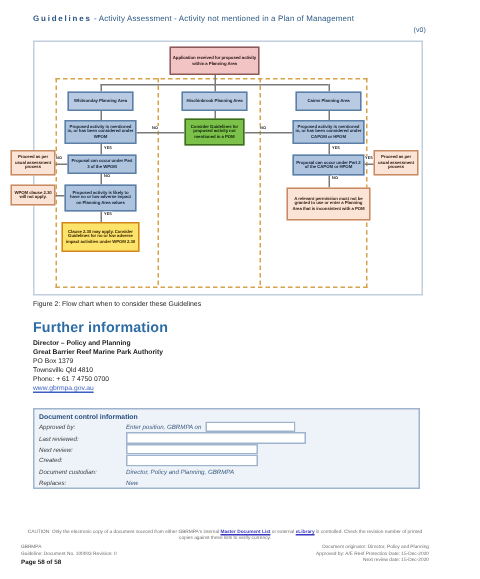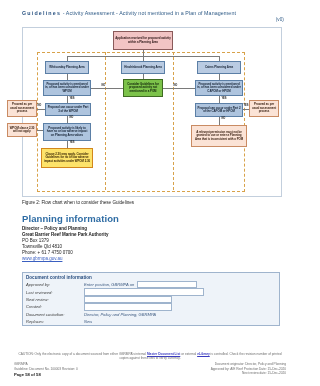--- a/index.html
+++ b/index.html
@@ -192,21 +192,21 @@
     <div class="lbl" style="left:220px;top:76px;">YES</div>
 
     <div class="line-v" style="left:196px;top:89px;height:8px;"></div>
     <div class="lbl" style="left:198px;top:89px;">NO</div>
 
     <div class="node n-pinklite" style="left:168px;top:97px;width:56px;height:22px;">A relevant permission must not be granted to use or enter a Planning Area that is inconsistent with a POM</div>
   </div>
 
   <div class="caption">Figure 2: Flow chart when to consider these Guidelines</div>
 
-  <div class="fi-title">Planning information</div>
+  <div class="fi-title">Further information</div>
   <div class="fi-block">
     <div class="b">Director – Policy and Planning</div>
     <div class="b">Great Barrier Reef Marine Park Authority</div>
     <div>PO Box 1379</div>
     <div>Townsville Qld 4810</div>
     <div>Phone: + 61 7 4750 0700</div>
     <div class="lnk">www.gbrmpa.gov.au</div>
   </div>
 
   <div class="dct">

